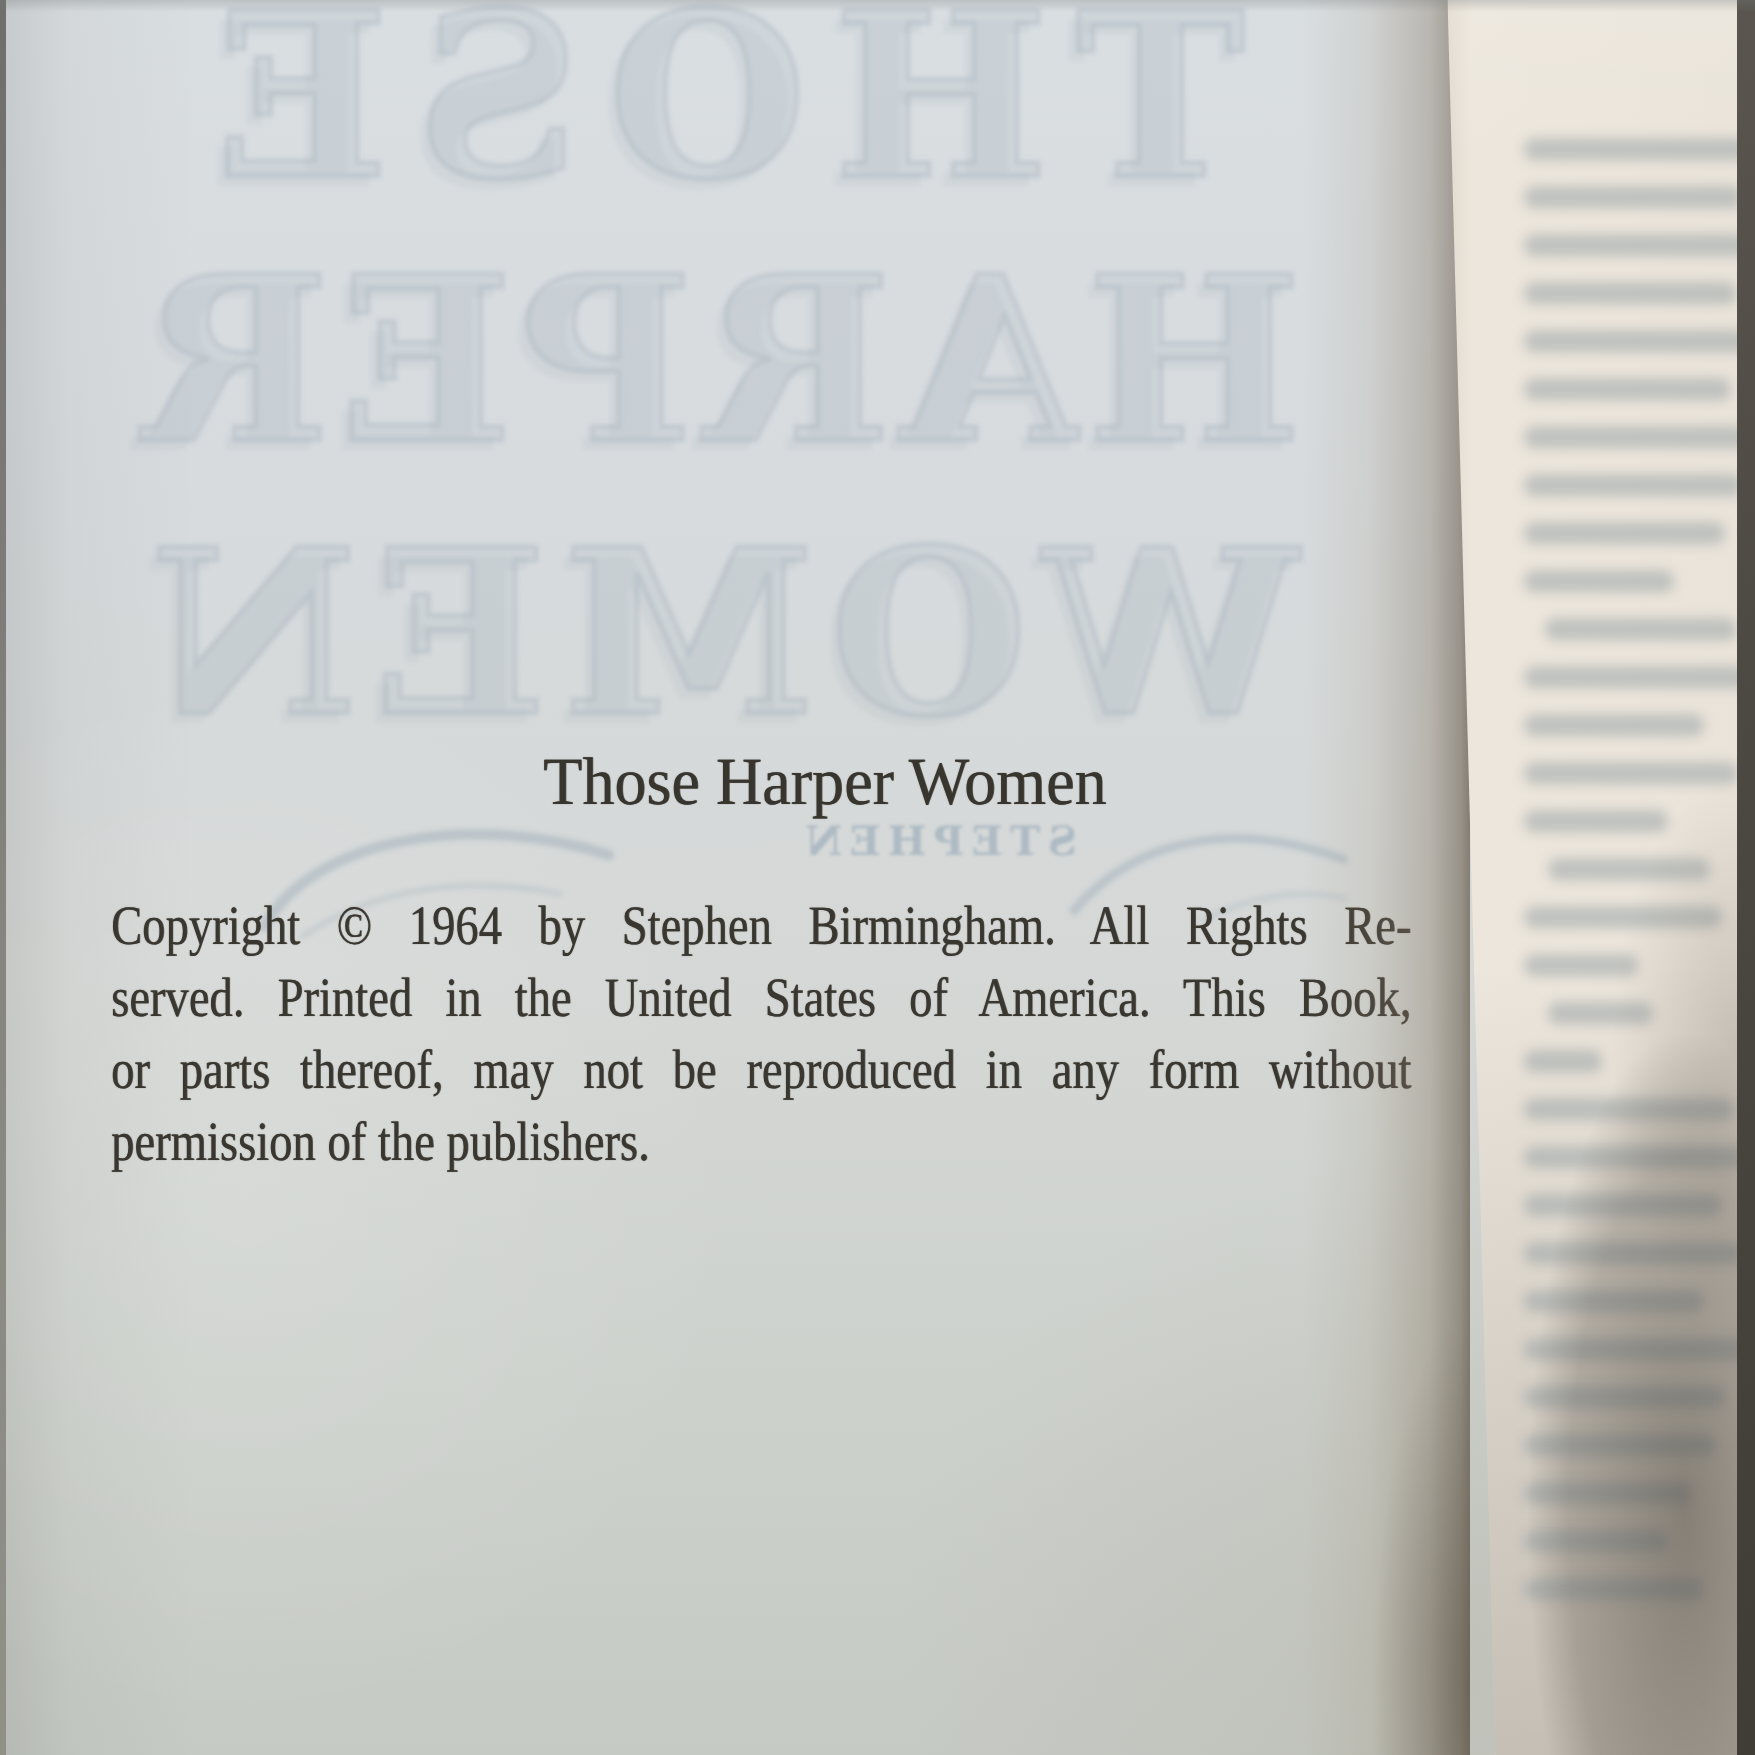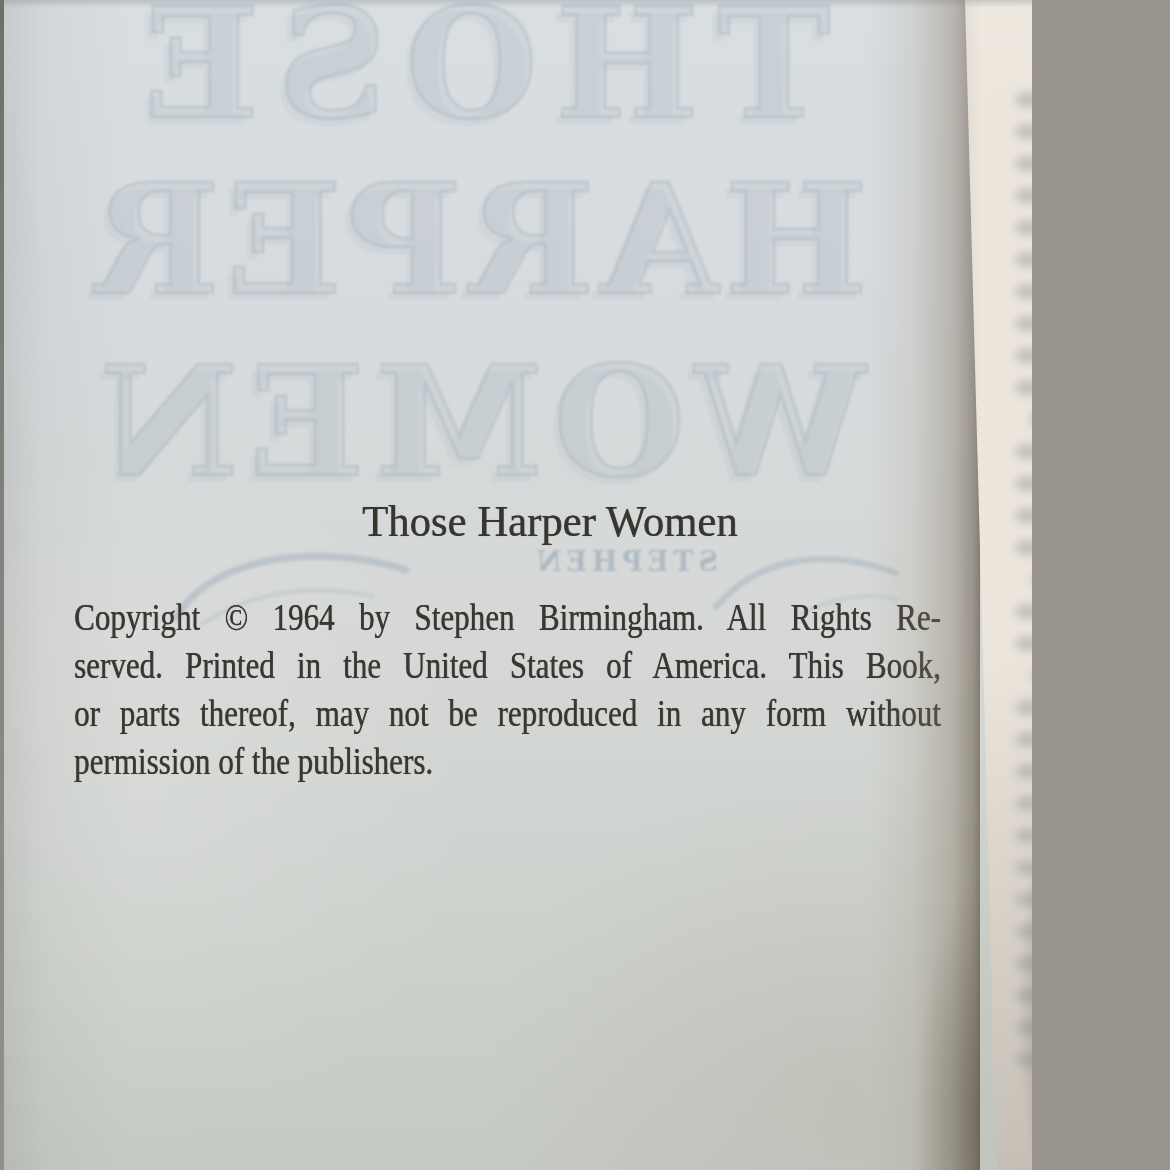--- a/index.html
+++ b/index.html
@@ -1,19 +1,18 @@
 <!DOCTYPE html>
 <html><head>
 <meta charset="utf-8">
 <style>
   html,body{margin:0;padding:0;background:#9a968e;}
   .stage{
-    position:relative;width:1004px;height:1170px;overflow:hidden;
+    position:relative;width:1170px;height:1170px;overflow:hidden;
     font-family:"Liberation Serif",serif;
-    padding-left:28px;
   }
 
   
   .left-page{
     position:absolute;left:0;top:0;width:100%;height:100%;
     background:
       radial-gradient(ellipse 480px 520px at 14% 68%, rgba(255,255,255,0.13), transparent 70%),
       radial-gradient(ellipse 520px 460px at 82% 93%, rgba(150,139,120,0.16), transparent 70%),
       linear-gradient(90deg, rgba(95,95,90,0.16) 0px, rgba(95,95,90,0.05) 45px, rgba(95,95,90,0) 130px),
       linear-gradient(180deg,#d9dee1 0%,#d7dbde 28%,#d5d8d6 55%,#cdd1cc 80%,#c6cac4 100%);

